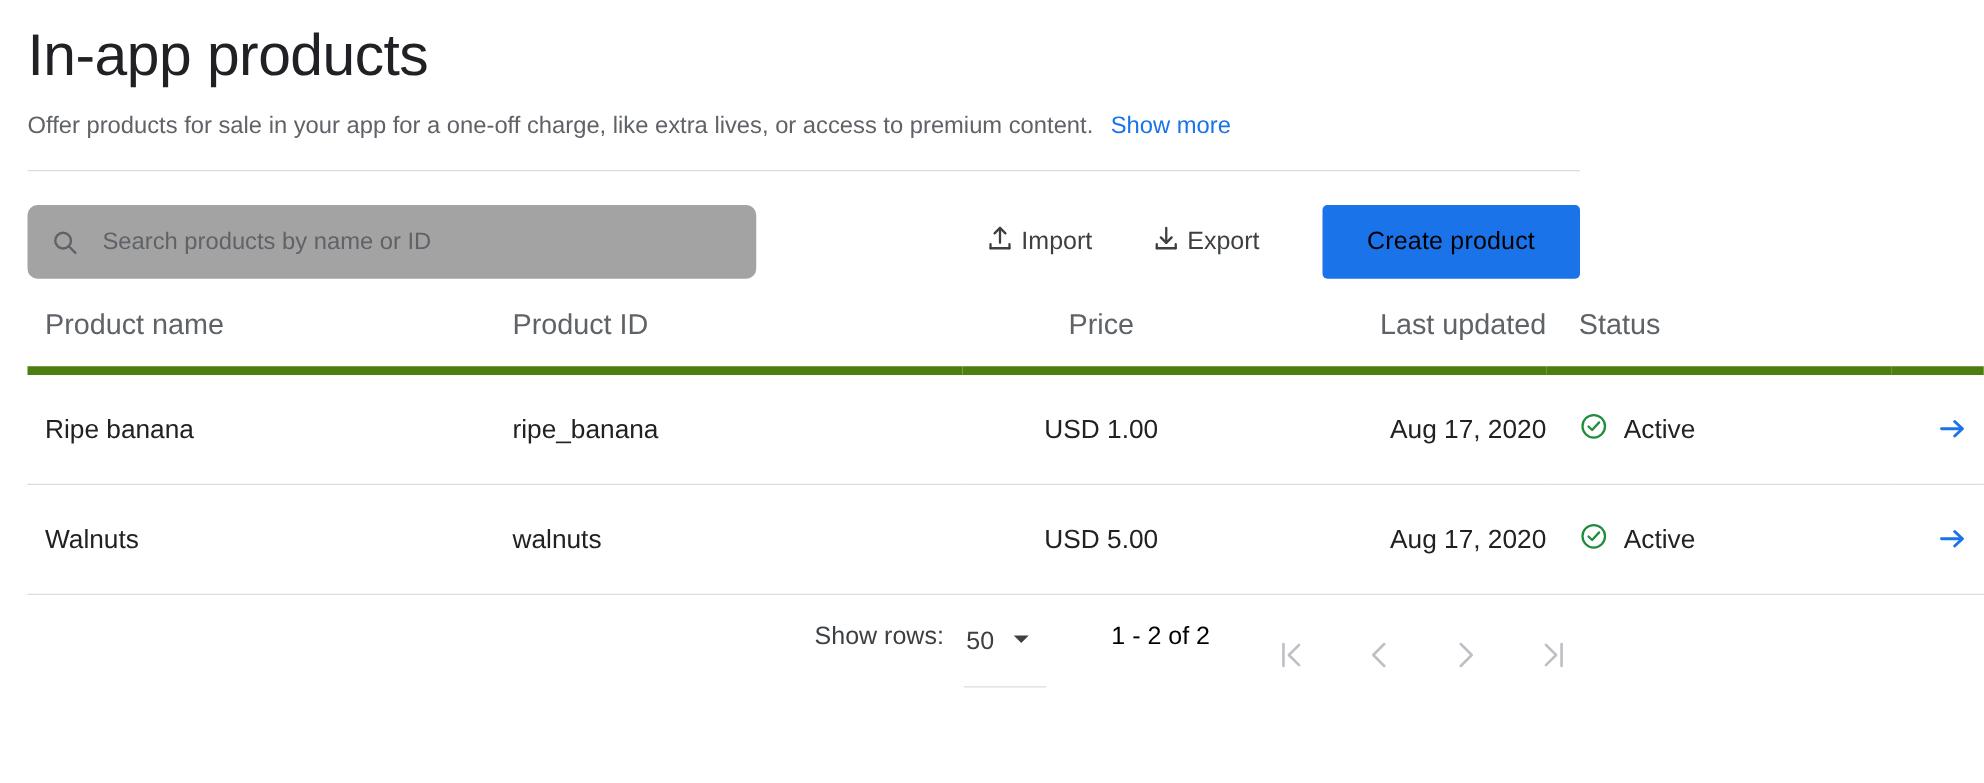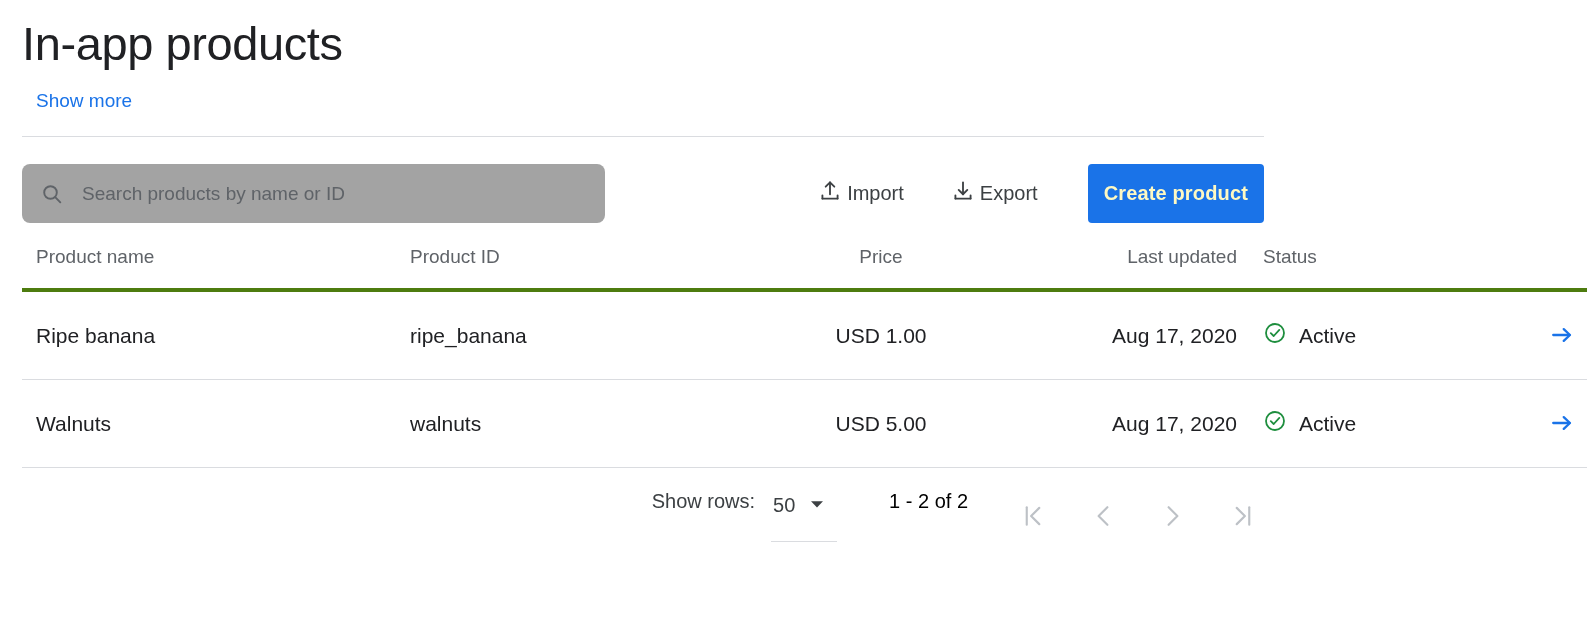--- a/index.html
+++ b/index.html
@@ -106,46 +106,46 @@
     font-size: 20px;
     color: #3c4043;
     cursor: pointer;
     padding: 8px 10px;
     border-radius: 4px;
   }
   .text-button + .text-button { margin-left: 26px; }
   .primary-button {
     margin-left: 40px;
     background: #1a73e8;
-    color: #fef9c3;
+    color: #000000;
     border: none;
     border-radius: 4px;
     font-family: "Liberation Sans", sans-serif;
     font-size: 20px;
-    font-weight: bold;
+    font-weight: normal;
     letter-spacing: 0.15px;
     height: 59px;
-    padding: 0 16px;
+    padding: 0 36px;
     cursor: pointer;
   }
 
   
   .table {
     margin-top: 23px;
     width: 100%;
     border-collapse: collapse;
     table-layout: fixed;
   }
   .table th {
-    font-size: 19px;
+    font-size: 23px;
     font-weight: 400;
     color: #5f6368;
     text-align: left;
     padding: 0 0 20px 0;
-    border-bottom: 4px solid #4d7c0f;
+    border-bottom: 7px solid #4d7c0f;
     vertical-align: bottom;
   }
   .table td {
     font-size: 21px;
     color: #202124;
     padding: 0;
     height: 87px;
     border-bottom: 1px solid #dadce0;
     vertical-align: middle;
   }
@@ -218,20 +218,21 @@
   }
 </style>
 </head>
 <body>
 
 <div class="page">
 
   <h1 class="page-title">In-app products</h1>
 
   <div class="subtitle-row">
+    <span class="subtitle-text">Offer products for sale in your app for a one-off charge, like extra lives, or access to premium content.</span>
     <a class="show-more-link" href="#">Show more</a>
   </div>
 
   <div class="header-divider"></div>
 
   <div class="toolbar">
 
     <div class="search-box">
       <span class="search-icon">
         <svg width="24" height="24" viewBox="0 0 24 24" aria-hidden="true">

